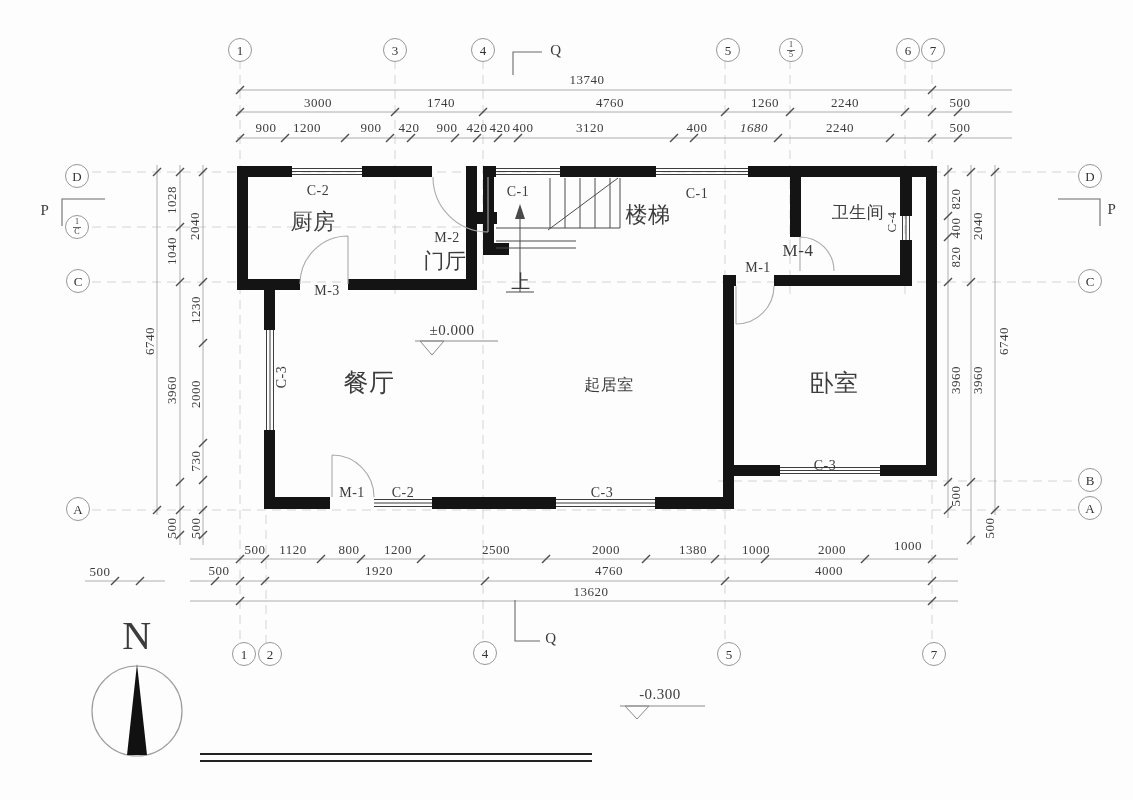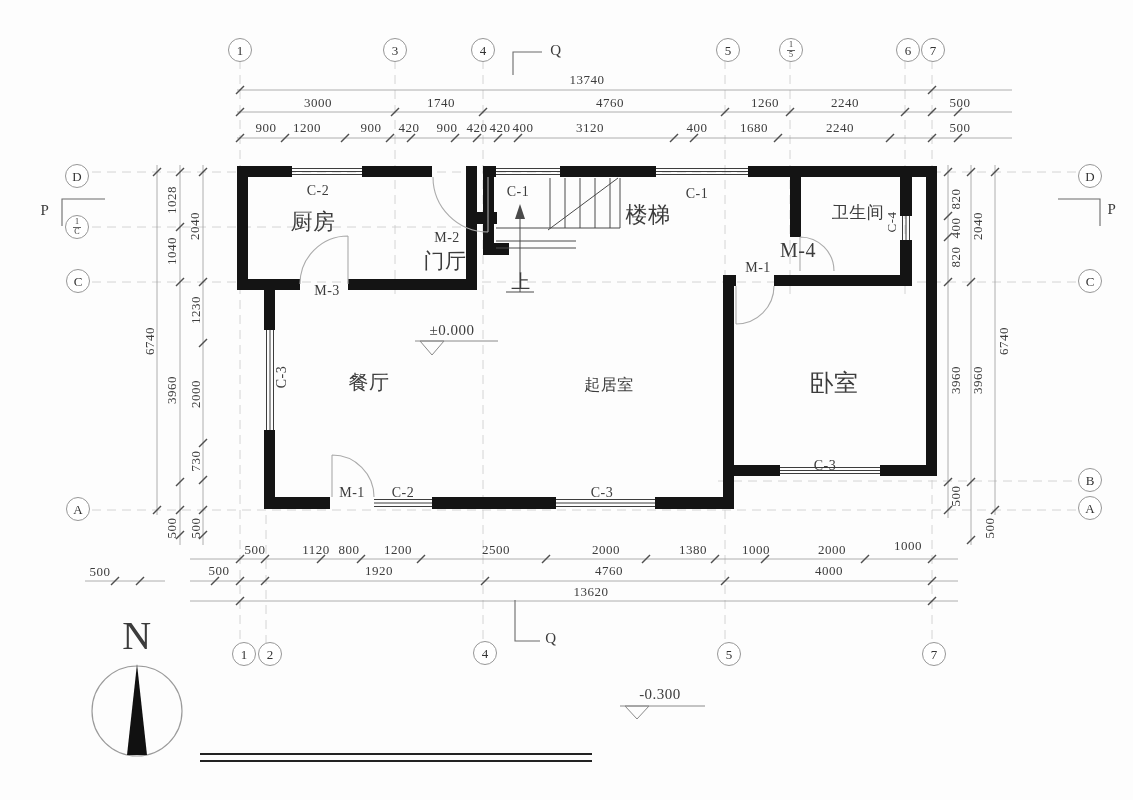--- a/index.html
+++ b/index.html
@@ -258,25 +258,25 @@
       <span class="lbl" style="left: 266px; top: 127px;">900</span>
       <span class="lbl" style="left: 307px; top: 127px;">1200</span>
       <span class="lbl" style="left: 371px; top: 127px;">900</span>
       <span class="lbl" style="left: 409px; top: 127px;">420</span>
       <span class="lbl" style="left: 447px; top: 127px;">900</span>
       <span class="lbl" style="left: 477px; top: 127px;">420</span>
       <span class="lbl" style="left: 500px; top: 127px;">420</span>
       <span class="lbl" style="left: 523px; top: 127px;">400</span>
       <span class="lbl" style="left: 590px; top: 127px;">3120</span>
       <span class="lbl" style="left: 697px; top: 127px;">400</span>
-      <span class="lbl" style="left: 754px; top: 127px;">1680</span>
+      <span class="lbl" style="left: 754px; top: 127px; font-style: italic;">1680</span>
       <span class="lbl" style="left: 840px; top: 127px;">2240</span>
       <span class="lbl" style="left: 960px; top: 127px;">500</span>
       <span class="lbl" style="left: 255px; top: 549px;">500</span>
-      <span class="lbl" style="left: 316px; top: 549px;">1120</span>
+      <span class="lbl" style="left: 293px; top: 549px;">1120</span>
       <span class="lbl" style="left: 349px; top: 549px;">800</span>
       <span class="lbl" style="left: 398px; top: 549px;">1200</span>
       <span class="lbl" style="left: 496px; top: 549px;">2500</span>
       <span class="lbl" style="left: 606px; top: 549px;">2000</span>
       <span class="lbl" style="left: 693px; top: 549px;">1380</span>
       <span class="lbl" style="left: 756px; top: 549px;">1000</span>
       <span class="lbl" style="left: 832px; top: 549px;">2000</span>
       <span class="lbl" style="left: 908px; top: 545px;">1000</span>
       <span class="lbl" style="left: 100px; top: 571px;">500</span>
       <span class="lbl" style="left: 219px; top: 570px;">500</span>
@@ -300,30 +300,30 @@
       <span class="lbl rot" style="left: 955px; top: 380px;">3960</span>
       <span class="lbl rot" style="left: 955px; top: 496px;">500</span>
       <span class="lbl rot" style="left: 977px; top: 226px;">2040</span>
       <span class="lbl rot" style="left: 977px; top: 380px;">3960</span>
       <span class="lbl rot" style="left: 989px; top: 528px;">500</span>
       <span class="lbl rot" style="left: 1003px; top: 341px;">6740</span>
       <span class="lbl" style="left: 313px; top: 222px; font-size: 22px;">厨房</span>
       <span class="lbl" style="left: 445px; top: 261px; font-size: 21px;">门厅</span>
       <span class="lbl" style="left: 648px; top: 215px; font-size: 22px;">楼梯</span>
       <span class="lbl" style="left: 858px; top: 212px; font-size: 17px; text-align: center;">卫生间</span>
-      <span class="lbl" style="left: 369px; top: 382px; font-size: 20px;">餐厅</span>
+      <span class="lbl" style="left: 369px; top: 382px; font-size: 25px;">餐厅</span>
       <span class="lbl" style="left: 609px; top: 385px; font-size: 16px;">起居室</span>
       <span class="lbl" style="left: 834px; top: 383px; font-size: 24px;">卧室</span>
       <span class="lbl" style="left: 521px; top: 281px; font-size: 19px;">上</span>
       <span class="lbl" style="left: 318px; top: 191px; font-size: 14px;">C-2</span>
       <span class="lbl" style="left: 518px; top: 192px; font-size: 14px;">C-1</span>
       <span class="lbl" style="left: 697px; top: 194px; font-size: 14px;">C-1</span>
       <span class="lbl" style="left: 447px; top: 238px; font-size: 14px;">M-2</span>
       <span class="lbl" style="left: 327px; top: 291px; font-size: 14px;">M-3</span>
-      <span class="lbl" style="left: 798px; top: 250px; font-size: 20px; text-align: right;">M-4</span>
+      <span class="lbl" style="left: 798px; top: 250px; font-size: 17px; text-align: right;">M-4</span>
       <span class="lbl" style="left: 758px; top: 268px; font-size: 14px;">M-1</span>
       <span class="lbl rot" style="left: 282px; top: 377px; font-size: 14px;">C-3</span>
       <span class="lbl rot" style="left: 891px; top: 222px; font-size: 13px;">C-4</span>
       <span class="lbl" style="left: 825px; top: 466px; font-size: 14px;">C-3</span>
       <span class="lbl" style="left: 352px; top: 493px; font-size: 14px;">M-1</span>
       <span class="lbl" style="left: 403px; top: 493px; font-size: 14px;">C-2</span>
       <span class="lbl" style="left: 602px; top: 493px; font-size: 14px;">C-3</span>
       <span class="lbl" style="left: 452px; top: 330px; font-size: 15px;">±0.000</span>
       <span class="lbl" style="left: 660px; top: 694px; font-size: 15px;">-0.300</span>
       <span class="lbl" style="left: 556px; top: 50px; font-size: 15px;">Q</span>

